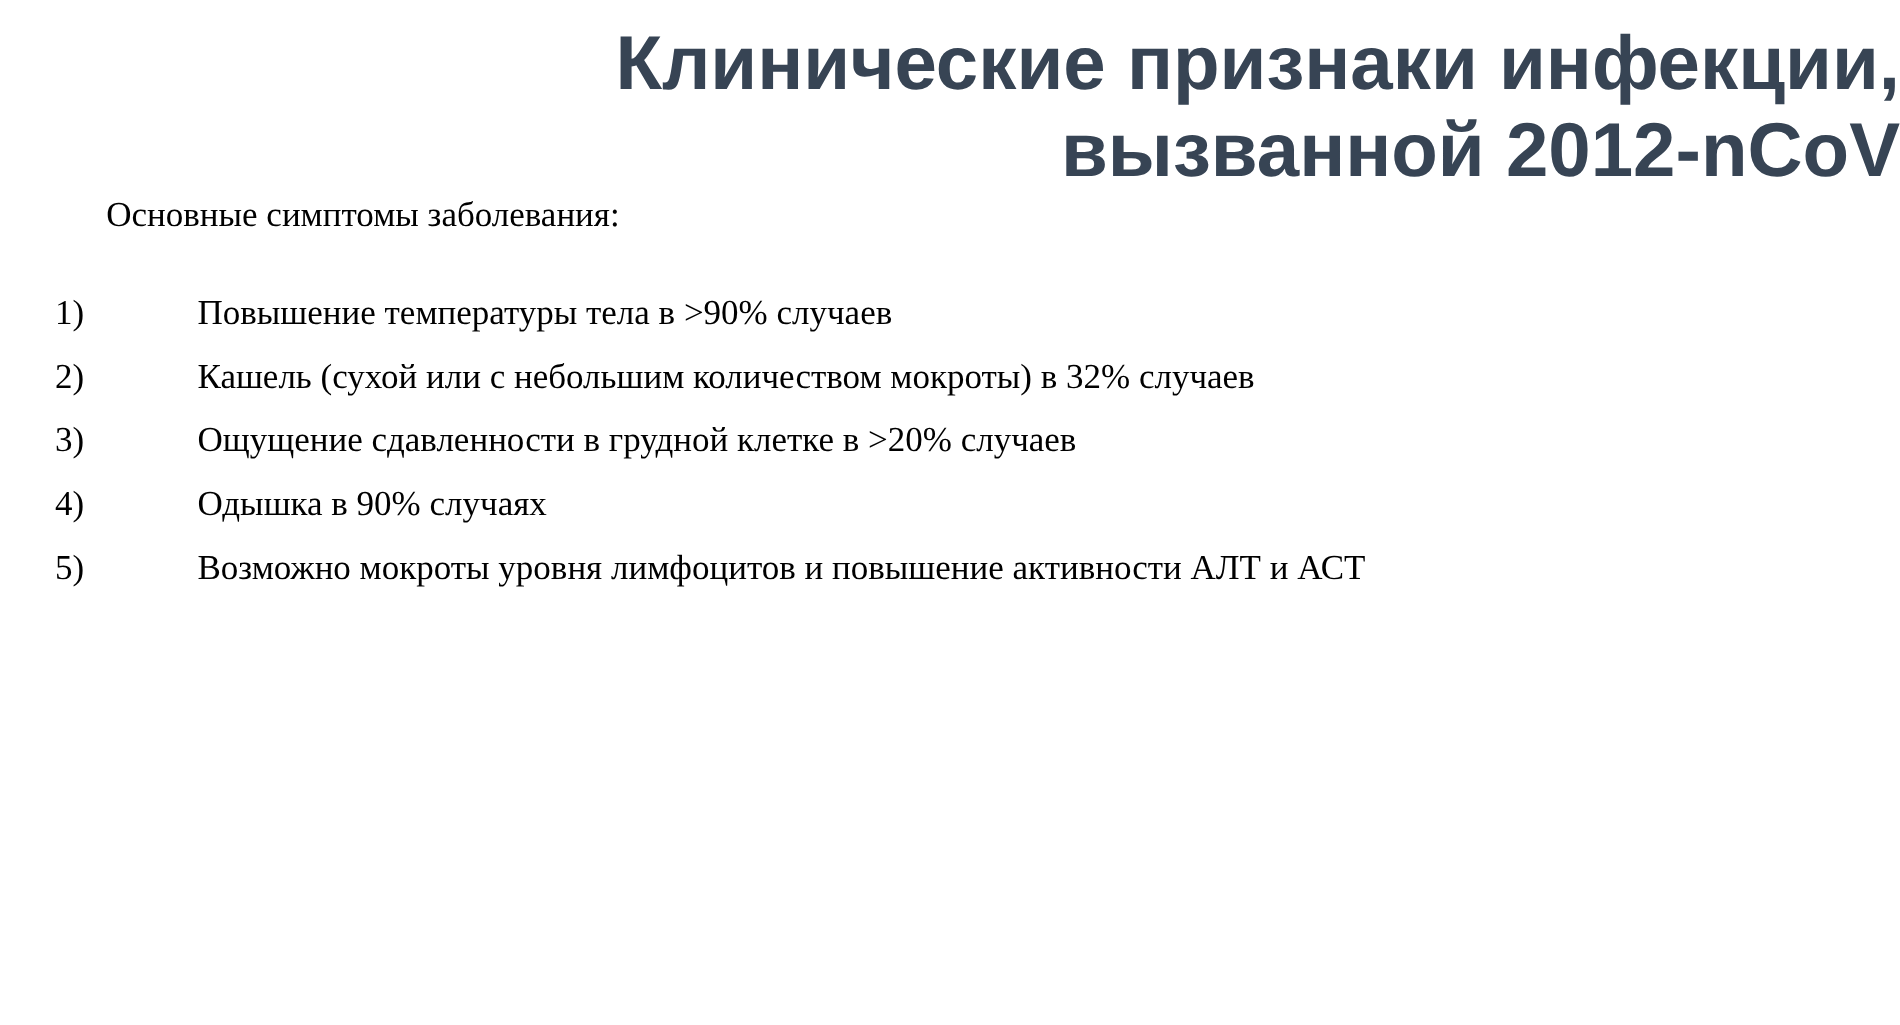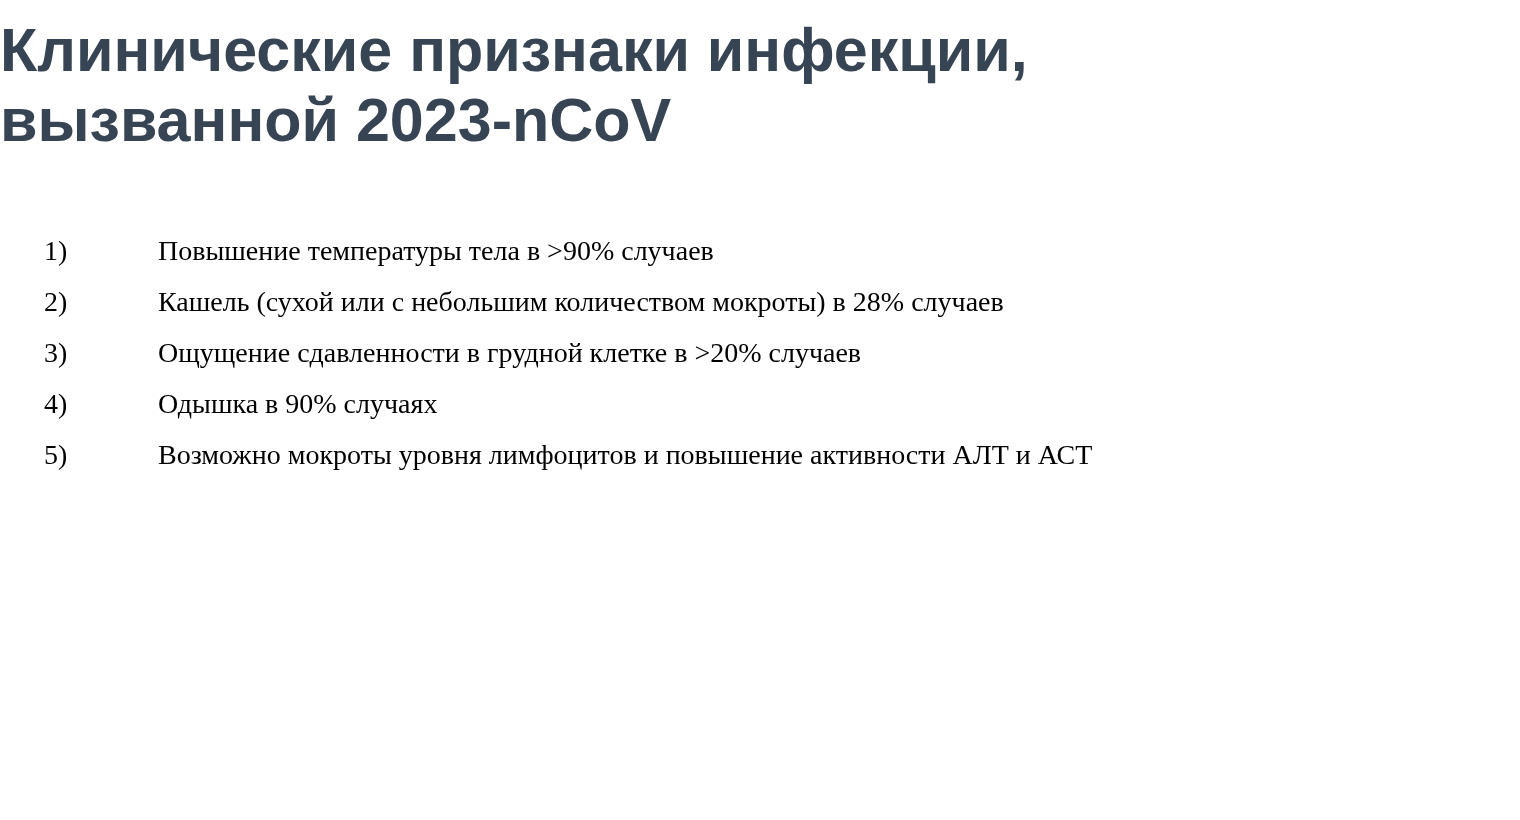--- a/index.html
+++ b/index.html
@@ -15,21 +15,21 @@
     overflow: hidden;
     font-family: "Liberation Serif", serif;
     color: #000000;
   }
   .title {
     position: absolute;
     top: 16px;
     left: 0;
     width: 100%;
     margin: 0;
-    text-align: left;
+    text-align: right;
     font-family: "Liberation Sans", sans-serif;
     font-weight: bold;
     font-size: 61px;
     line-height: 1.14;
   }
   .title-line {
     display: block;
   }
   .subtitle {
     position: absolute;
@@ -61,34 +61,35 @@
     flex: 1 1 auto;
   }
 </style>
 </head>
 <body>
 
 <div class="slide">
 
   <h1 class="title" style="color: rgb(55, 68, 84);">
     <span class="title-line">Клинические признаки инфекции,</span>
-    <span class="title-line">вызванной 2023-nCoV</span>
+    <span class="title-line">вызванной 2012-nCoV</span>
   </h1>
 
+  <p class="subtitle">Основные симптомы заболевания:</p>
 
   <div class="symptom-list">
 
     <div class="symptom-row">
       <span class="symptom-num">1)</span>
       <span class="symptom-text">Повышение температуры тела в &gt;90% случаев</span>
     </div>
 
     <div class="symptom-row">
       <span class="symptom-num">2)</span>
-      <span class="symptom-text">Кашель (сухой или с небольшим количеством мокроты) в 28% случаев</span>
+      <span class="symptom-text">Кашель (сухой или с небольшим количеством мокроты) в 32% случаев</span>
     </div>
 
     <div class="symptom-row">
       <span class="symptom-num">3)</span>
       <span class="symptom-text">Ощущение сдавленности в грудной клетке в &gt;20% случаев</span>
     </div>
 
     <div class="symptom-row">
       <span class="symptom-num">4)</span>
       <span class="symptom-text">Одышка в 90% случаях</span>

